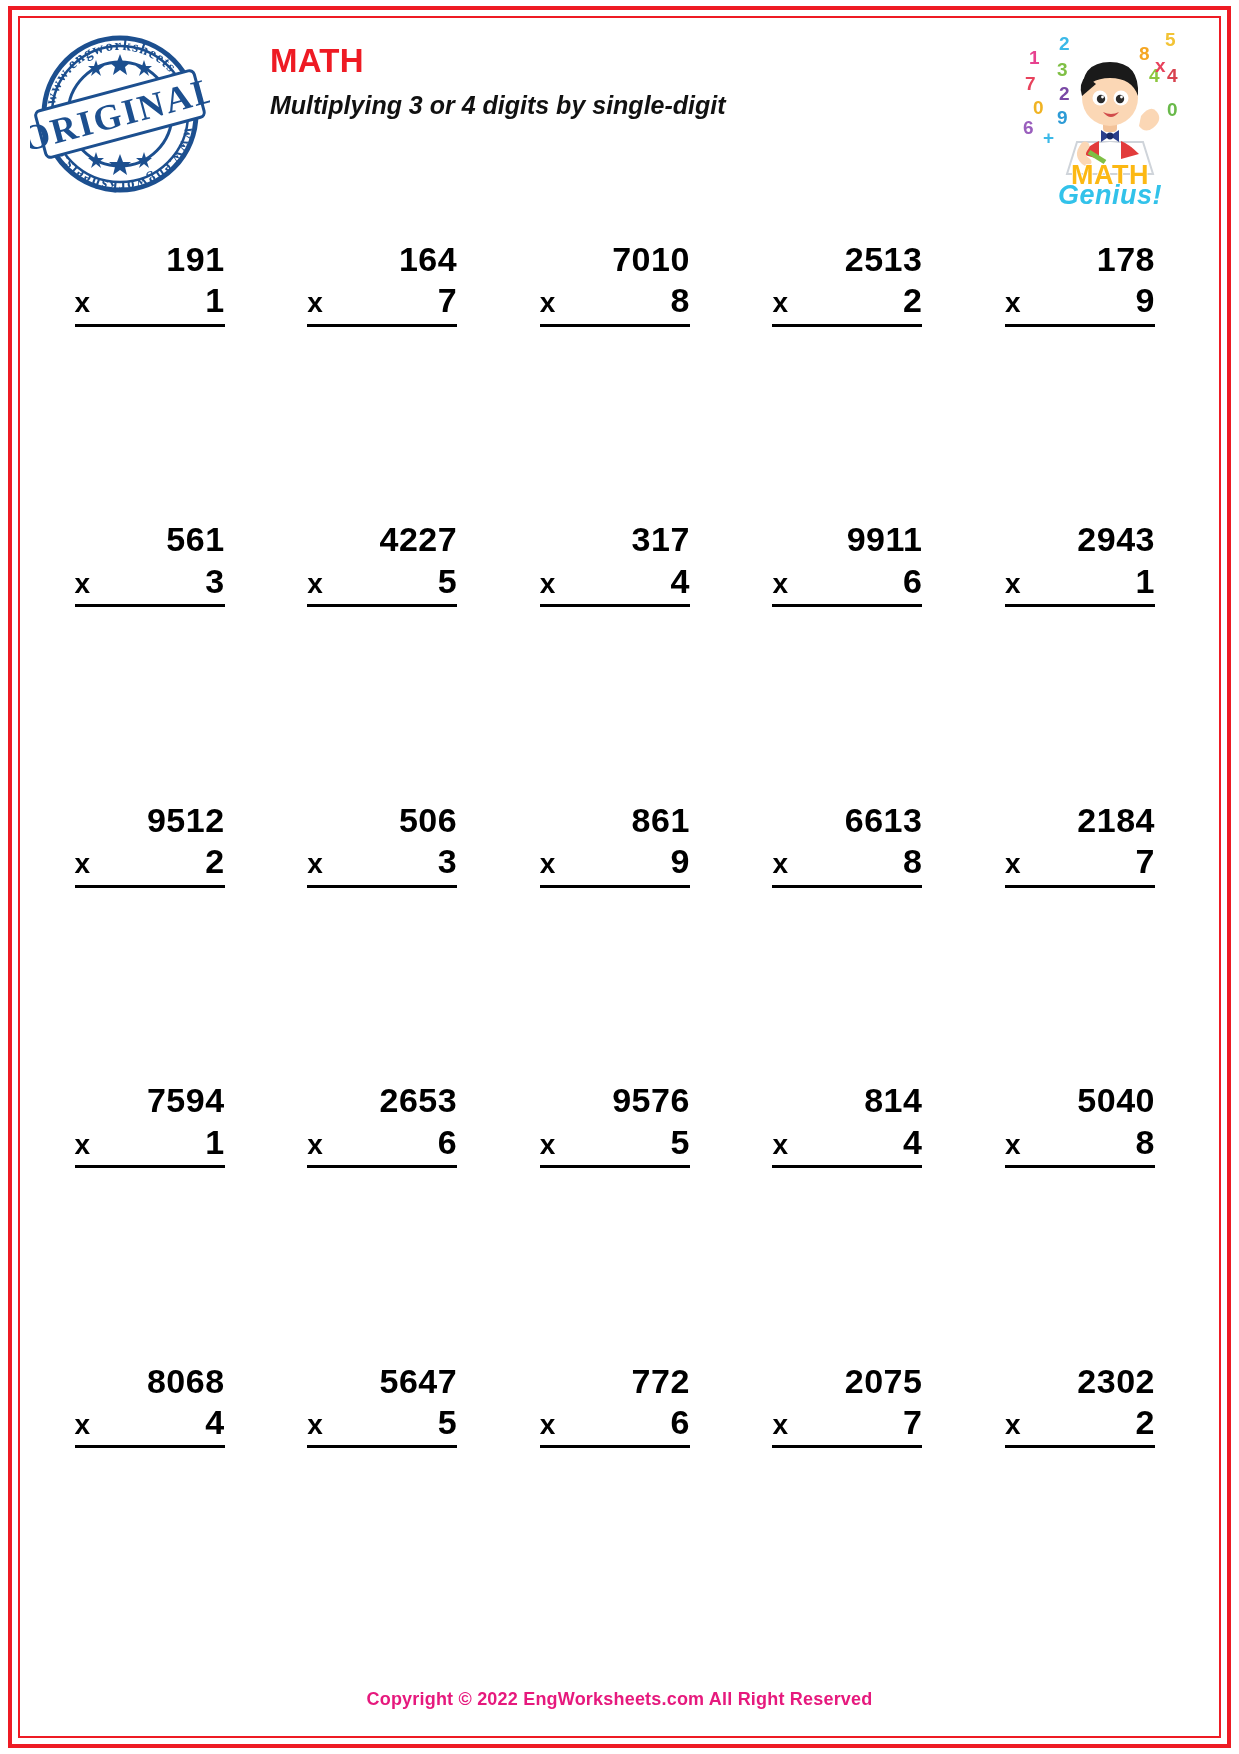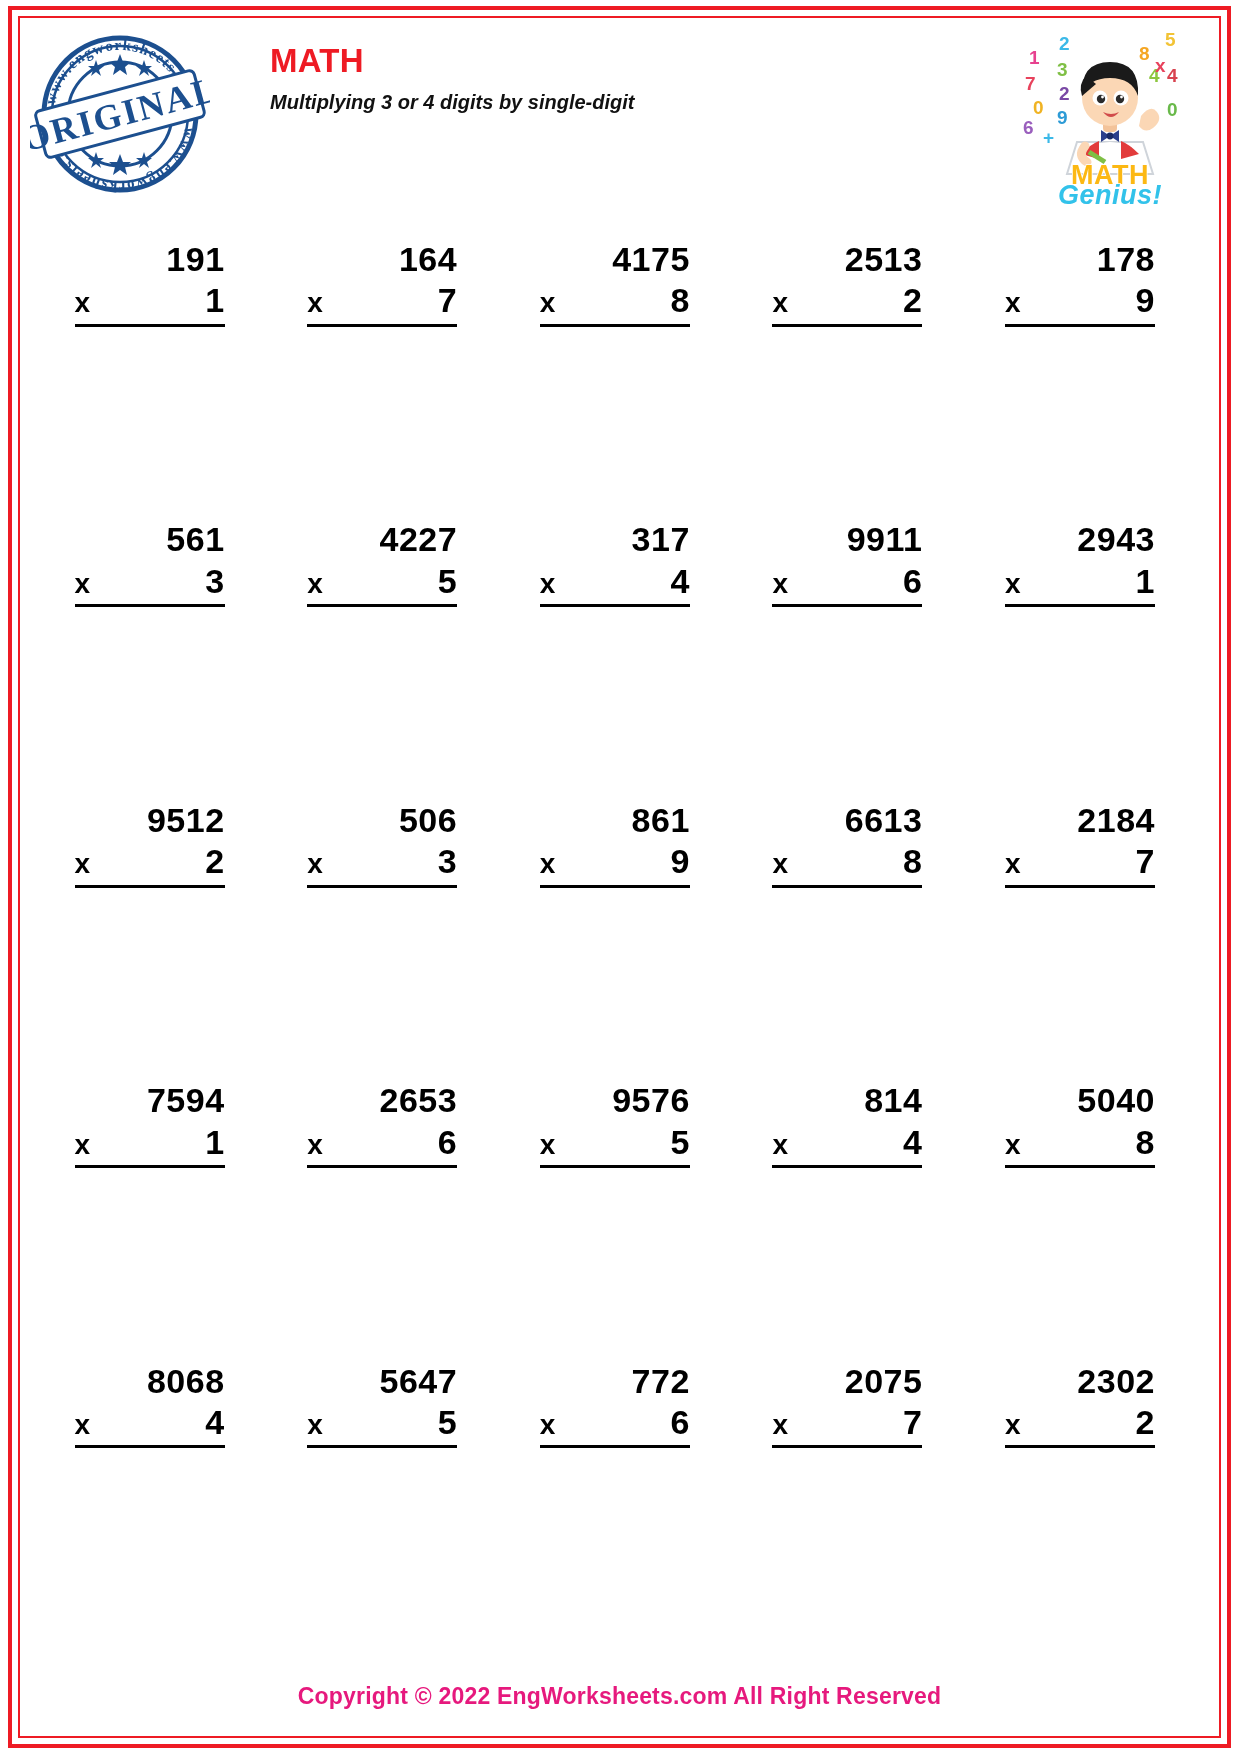--- a/index.html
+++ b/index.html
@@ -66,21 +66,21 @@
   .title-main {
     color: #ee1b24;
     font-size: 33px;
     font-weight: bold;
     line-height: 1.28;
     letter-spacing: 0.2px;
     white-space: nowrap;
   }
   .title-sub {
     color: #111111;
-    font-size: 20px;
+    font-size: 25px;
     font-weight: bold;
     font-style: italic;
     margin-top: 9px;
     white-space: nowrap;
   }
 
   
   .logo {
     position: absolute;
     right: 14px;
@@ -139,21 +139,21 @@
   
   #footer {
     position: absolute;
     left: 0;
     right: 0;
     bottom: 26px;
     text-align: center;
   }
   .copyright {
     color: #e6197d;
-    font-size: 23px;
+    font-size: 18px;
     font-weight: bold;
     letter-spacing: 0.2px;
   }
 </style>
 </head>
 <body>
 
 <div id="page">
   <div id="page-inner">
 
@@ -281,21 +281,21 @@
           </div>
           <div class="prow prow-bottom">
             <span class="op-sign">x</span>
             <span class="operand">7</span>
           </div>
         </div>
       </div>
       <div class="cell">
         <div class="problem">
           <div class="prow">
-            <span class="operand">4175</span>
+            <span class="operand">7010</span>
           </div>
           <div class="prow prow-bottom">
             <span class="op-sign">x</span>
             <span class="operand">8</span>
           </div>
         </div>
       </div>
       <div class="cell">
         <div class="problem">
           <div class="prow">

